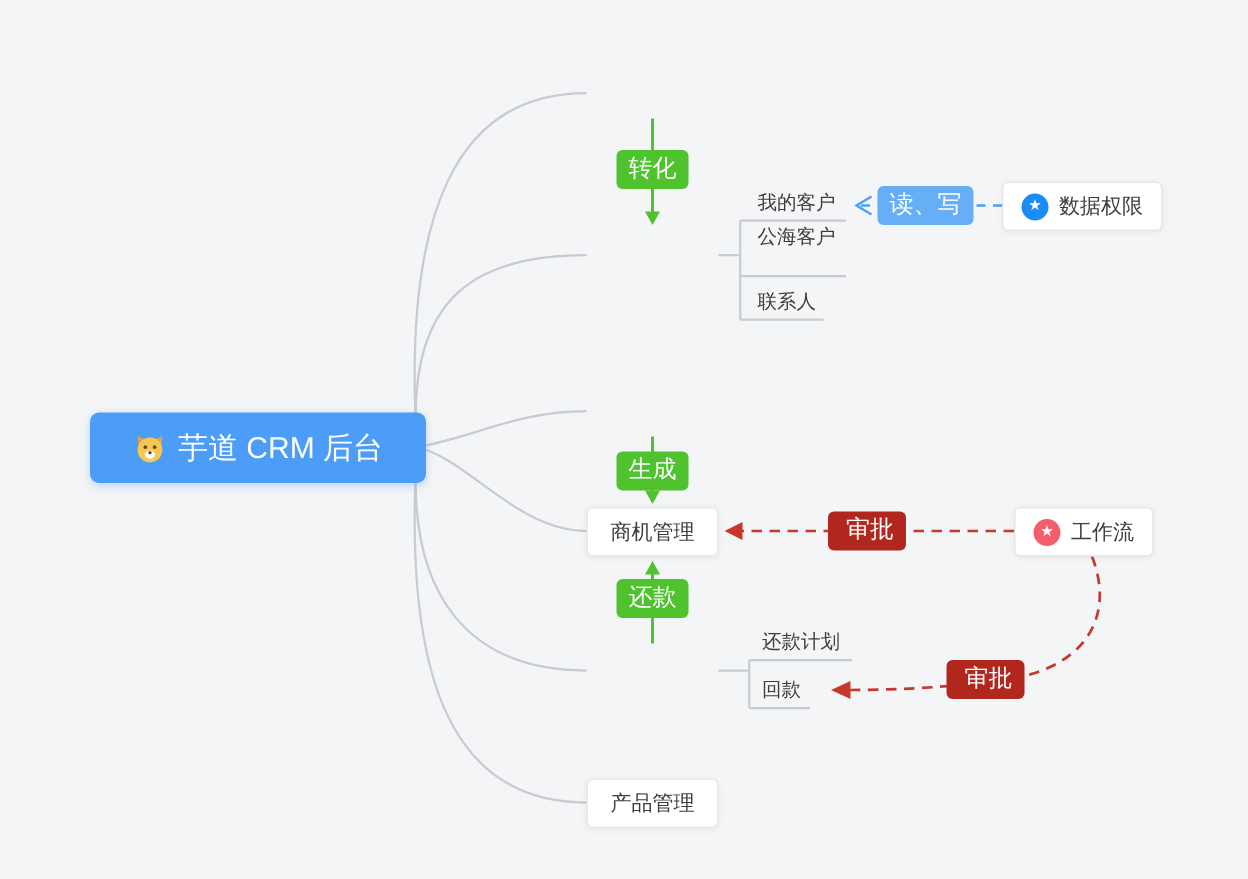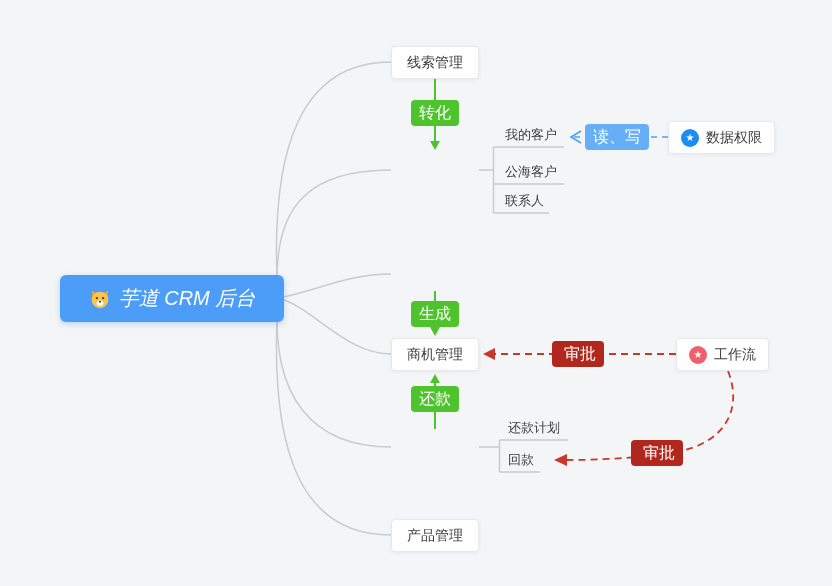--- a/index.html
+++ b/index.html
@@ -12,21 +12,20 @@
     position:absolute;z-index:2;background:#fff;border:1px solid #e7e8ea;border-radius:4px;
     box-shadow:0 1px 4px rgba(0,0,0,.06);display:flex;align-items:center;justify-content:center;
     font-size:14px;color:#3d3d3d;box-sizing:border-box;
   }
   .mgmt{width:88px;height:33px;left:391px;}
   .root-node{
     position:absolute;z-index:3;left:60px;top:275px;width:224px;height:47px;
     background:#4b9df8;border-radius:6px;color:#fff;font-size:20px;
     display:flex;align-items:center;justify-content:center;gap:8px;
     box-shadow:0 2px 6px rgba(75,157,248,.35);
-    font-style:italic;
   }
   .badge{
     position:absolute;z-index:4;transform:translate(-50%,-50%);
     color:#fff;font-size:16px;line-height:1;padding:5px 8px;border-radius:4px;white-space:nowrap;
   }
   .badge-green{background:#4fc32e;}
   .badge-blue{background:#66aef6;}
   .badge-red{background:#b2271d;padding-left:12px;}
   .child-label{
     position:absolute;z-index:2;font-size:13px;color:#3d3d3d;white-space:nowrap;
@@ -90,32 +89,29 @@
         <circle cx="12" cy="13" r="9" fill="#f6c64f"></circle>
         <circle cx="8.6" cy="11" r="1.3" fill="#5b4427"></circle>
         <circle cx="15.4" cy="11" r="1.3" fill="#5b4427"></circle>
         <ellipse cx="12" cy="16.5" rx="3.6" ry="3" fill="#fff"></ellipse>
         <circle cx="12" cy="15" r="1.2" fill="#5b4427"></circle>
       </svg>
     </span>
     <span>芋道 CRM 后台</span>
   </div>
 
-  <div class="node mgmt" style="top:46px">
-      <span>线索管理</span>
-    </div>
   <div class="node mgmt" style="top:338px">
       <span>商机管理</span>
     </div>
   <div class="node mgmt" style="top:519px">
       <span>产品管理</span>
     </div>
 
   <span class="child-label" style="left:505px;top:126px">我的客户</span>
-  <span class="child-label" style="left:505px;top:163px">公海客户</span>
+  <span class="child-label" style="left:505px;top:149px">公海客户</span>
   <span class="child-label" style="left:505px;top:192px">联系人</span>
 
   <span class="child-label" style="left:508px;top:419px">还款计划</span>
   <span class="child-label" style="left:508px;top:451px">回款</span>
 
   <div class="badge badge-green" style="left:435px;top:113px">转化</div>
   <div class="badge badge-green" style="left:435px;top:314px">生成</div>
   <div class="badge badge-green" style="left:435px;top:399px">还款</div>
 
   <div class="badge badge-blue" style="left:617px;top:137px">读、写</div>

